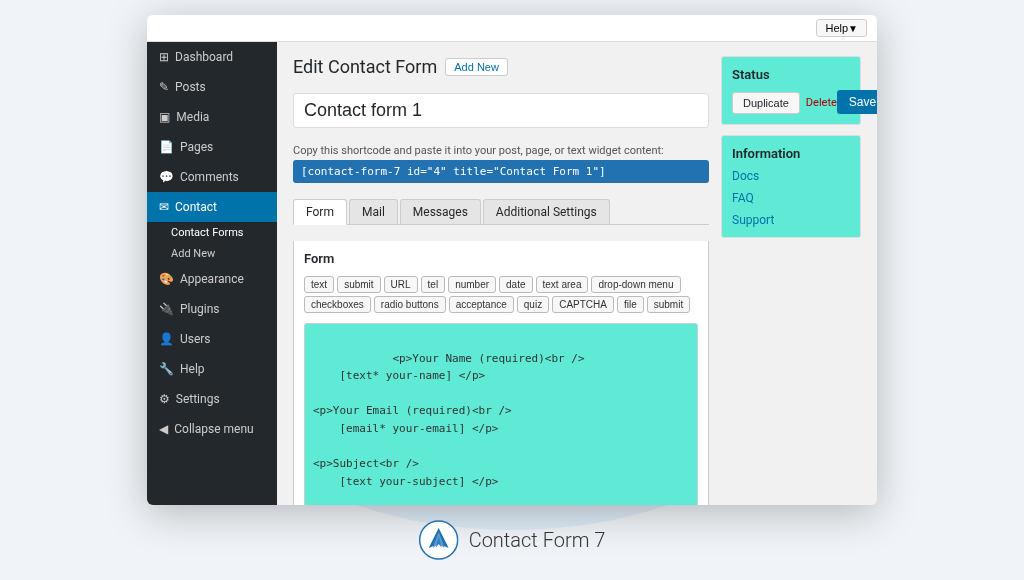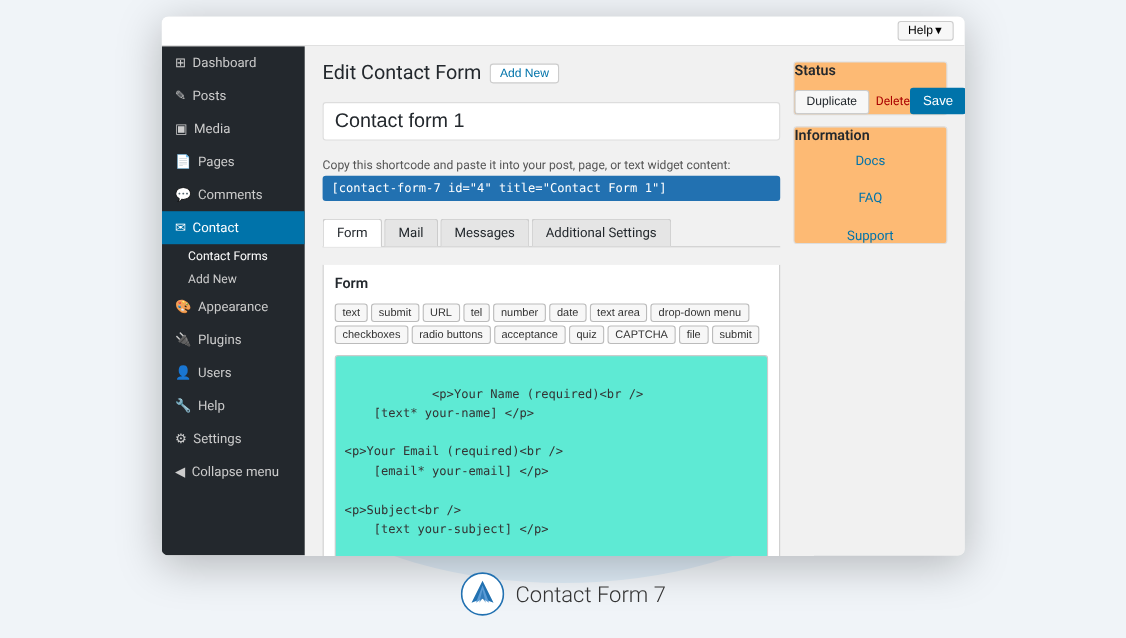--- a/index.html
+++ b/index.html
@@ -221,23 +221,24 @@
       padding: 8px;
       font-family: monospace;
       font-size: 11px;
       color: #333;
       line-height: 1.6;
       min-height: 140px;
       white-space: pre;
     }
     
     .panel-box {
-      background: #fdba74;
+      background: #5eead4;
       border: 1px solid #ddd;
       border-radius: 3px;
+      padding: 10px;
     }
     .panel-title {
       font-size: 13px;
       font-weight: 600;
       color: #23282d;
       margin-bottom: 8px;
     }
     .status-btns {
       display: flex;
       gap: 6px;
@@ -269,22 +270,21 @@
       align-self: flex-end;
     }
     .status-row {
       display: flex;
       justify-content: space-between;
       align-items: center;
     }
     .info-links {
       display: flex;
       flex-direction: column;
-      gap: 20px;
-      text-align: center;
+      gap: 8px;
     }
     .info-link {
       color: #0073aa;
       font-size: 12px;
       cursor: pointer;
       text-decoration: none;
     }
     
     .branding {
       position: absolute;

